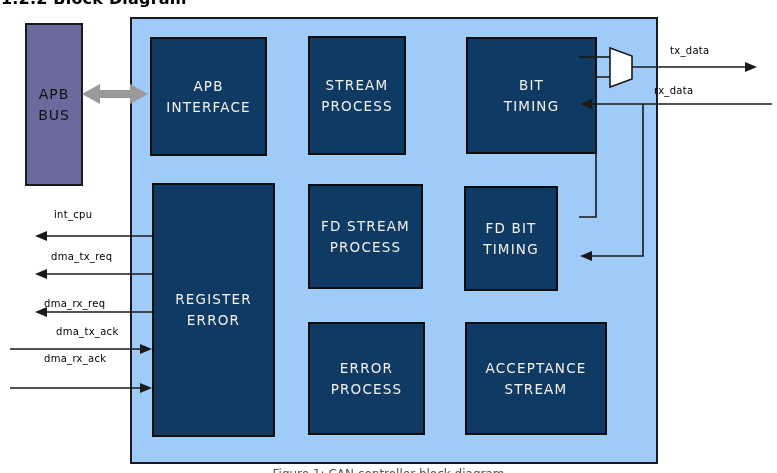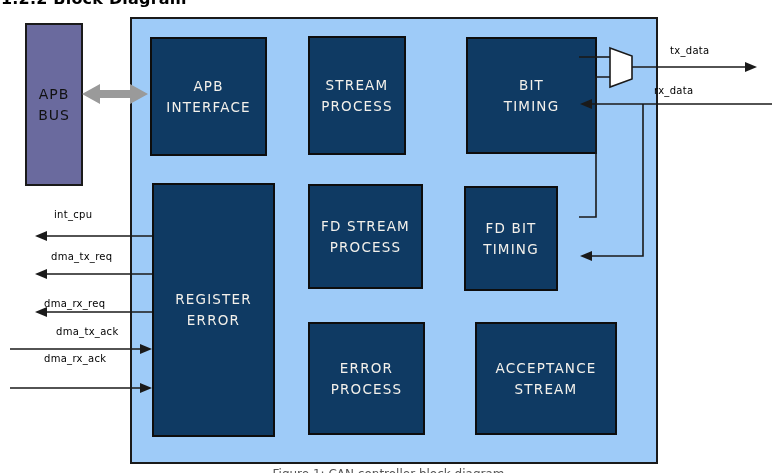--- a/index.html
+++ b/index.html
@@ -64,21 +64,21 @@
   <div class="block" style="left:464px;top:186px;width:94px;height:105px">
     <span>FD BIT</span>
     <span>TIMING</span>
   </div>
 
   <div class="block" style="left:308px;top:322px;width:117px;height:113px">
     <span>ERROR</span>
     <span>PROCESS</span>
   </div>
 
-  <div class="block" style="left:475px;top:322px;width:142px;height:113px">
+  <div class="block" style="left:465px;top:322px;width:142px;height:113px">
     <span>ACCEPTANCE</span>
     <span>STREAM</span>
   </div>
 
   <svg class="wires" width="777" height="473" viewBox="0 0 777 473">
 
     <polygon points="82,94 100,84 100,90 130,90 130,84 148,94 130,104 130,98 100,98 100,104" fill="#9A9A9A"></polygon>
 
     <path d="M579,57 H610" stroke="#1a1a1a" stroke-width="1.6" fill="none"></path>
     <path d="M579,217 H596 V77 H610" stroke="#1a1a1a" stroke-width="1.6" fill="none"></path>

